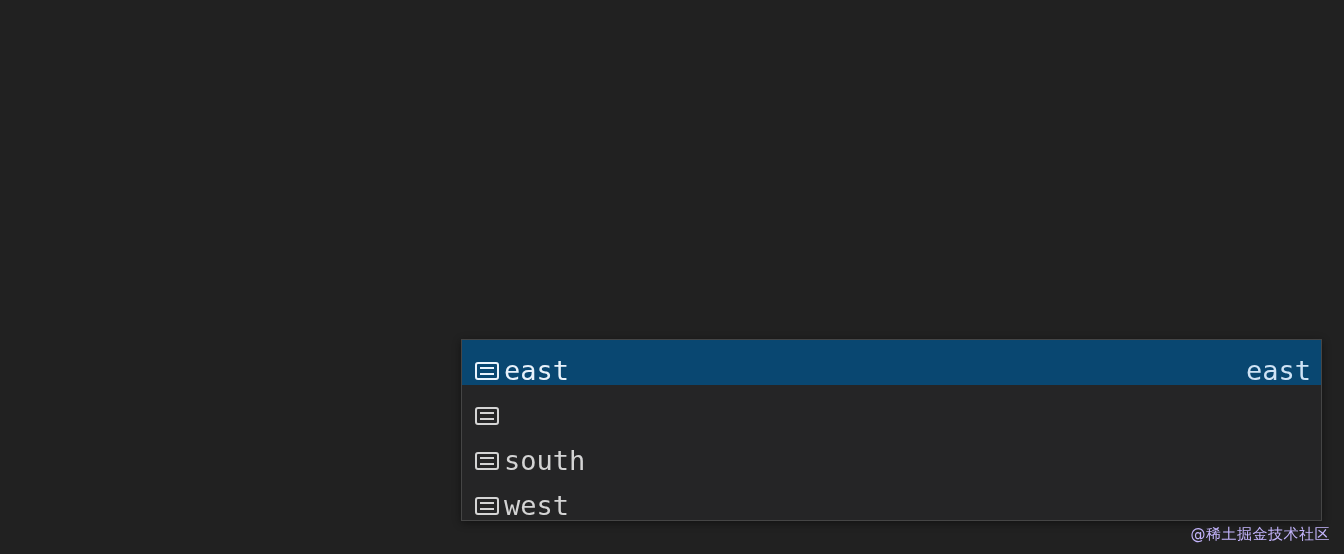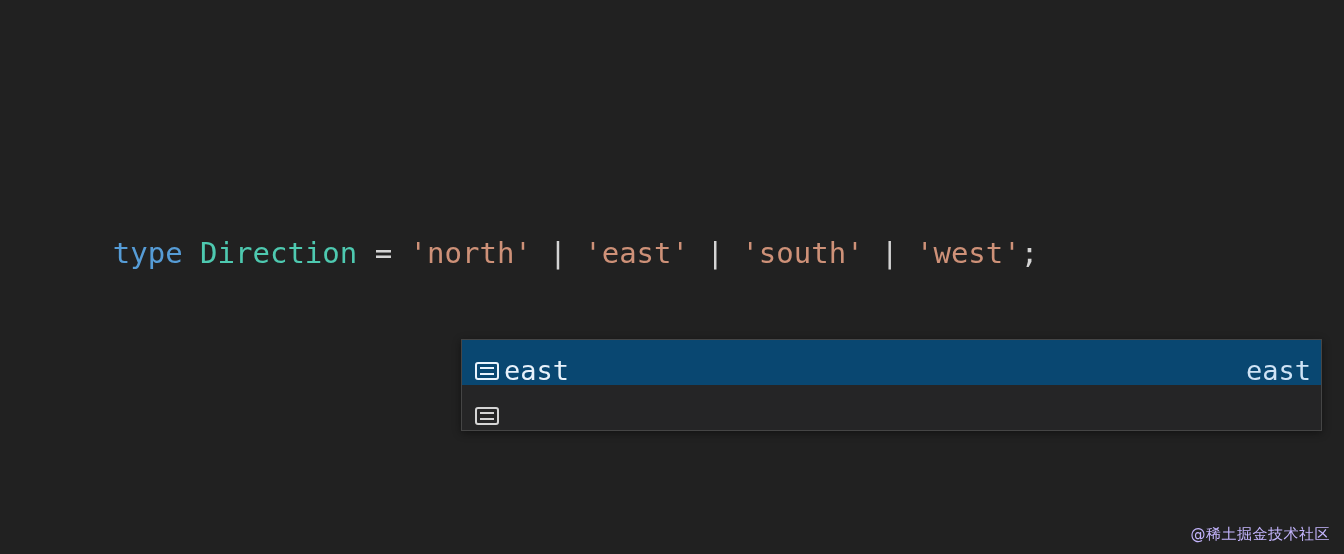--- a/index.html
+++ b/index.html
@@ -124,23 +124,20 @@
   }
 </style>
 </head>
 <body>
 
 <div id="screen">
 
   <div class="code">
 
     
-    <div class="line">
-      <span class="kw">type</span><span class="op"> </span><span class="typename">Direction</span><span class="op"> = </span><span class="str">'north'</span><span class="op"> | </span><span class="str">'east'</span><span class="op"> | </span><span class="str">'south'</span><span class="op"> | </span><span class="str">'west'</span><span class="op">;</span>
-    </div>
 
     
     <div class="line blank"></div>
 
     
     
 
     
     
 
@@ -165,19 +162,33 @@
       <span class="row-detail">east</span>
     </div>
 
     <div class="row">
       <span class="row-icon">
         <span class="enum-icon"></span>
       </span>
       <span class="row-detail"></span>
     </div>
 
+    <div class="row">
+      <span class="row-icon">
+        <span class="enum-icon"></span>
+      </span>
+      <span class="row-label">south</span>
+      <span class="row-detail"></span>
+    </div>
 
+    <div class="row">
+      <span class="row-icon">
+        <span class="enum-icon"></span>
+      </span>
+      <span class="row-label">west</span>
+      <span class="row-detail"></span>
+    </div>
 
   </div>
 
   <div class="watermark">@稀土掘金技术社区</div>
 
 </div>
 
 </body></html>

